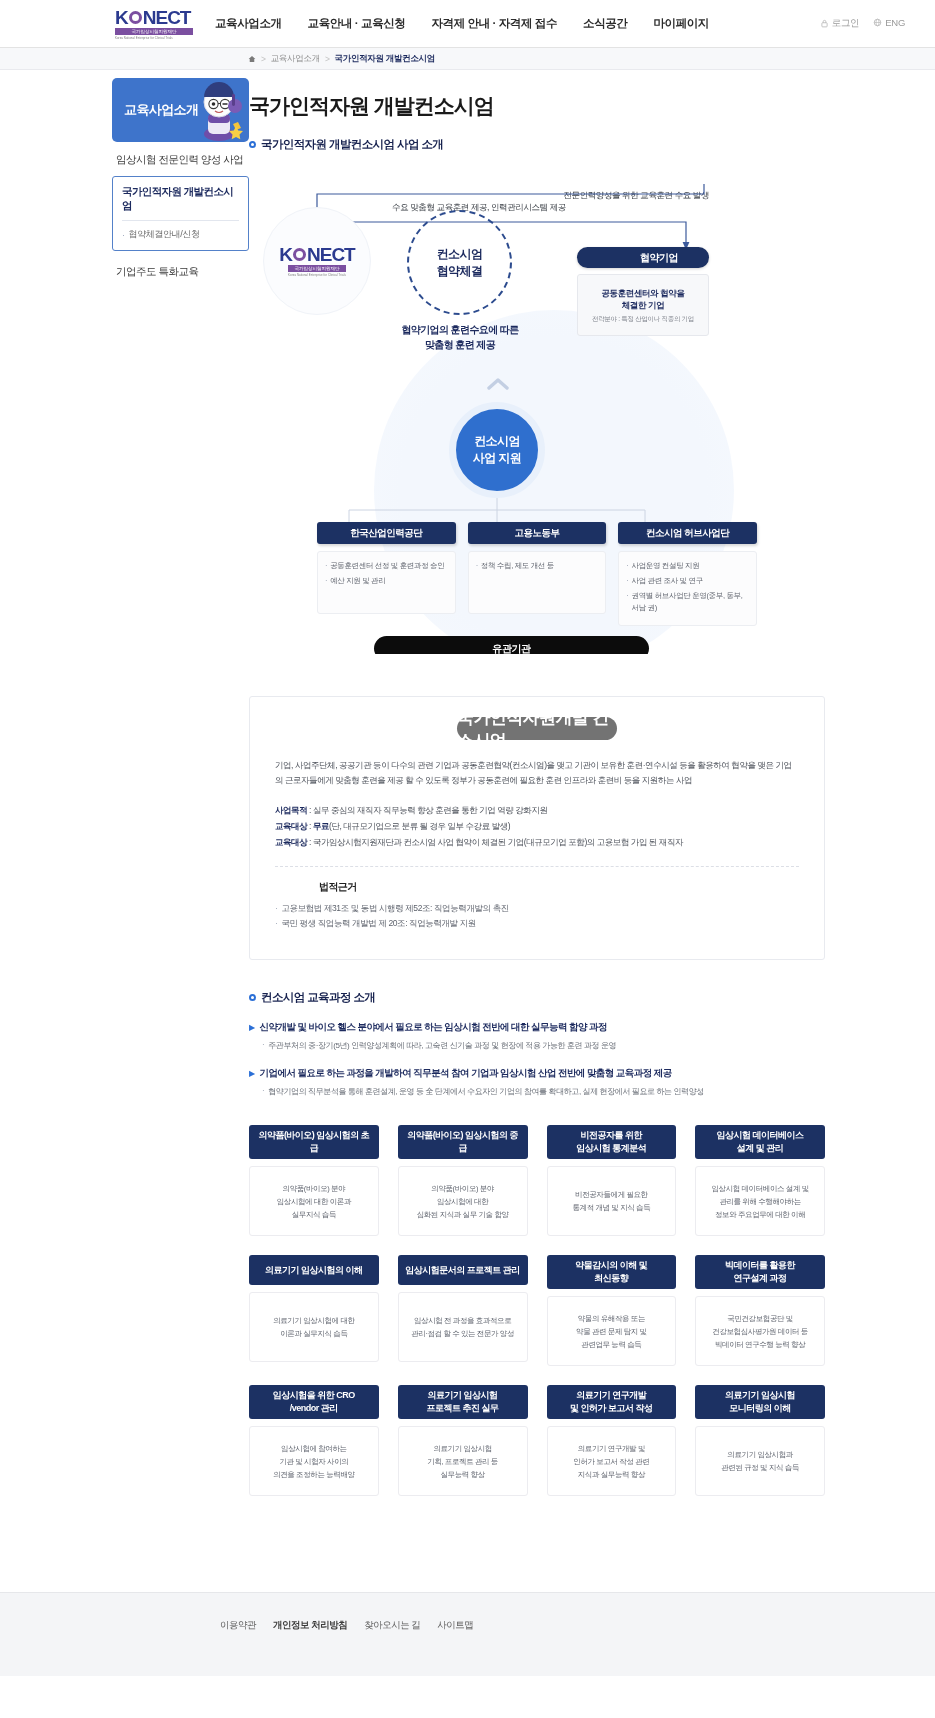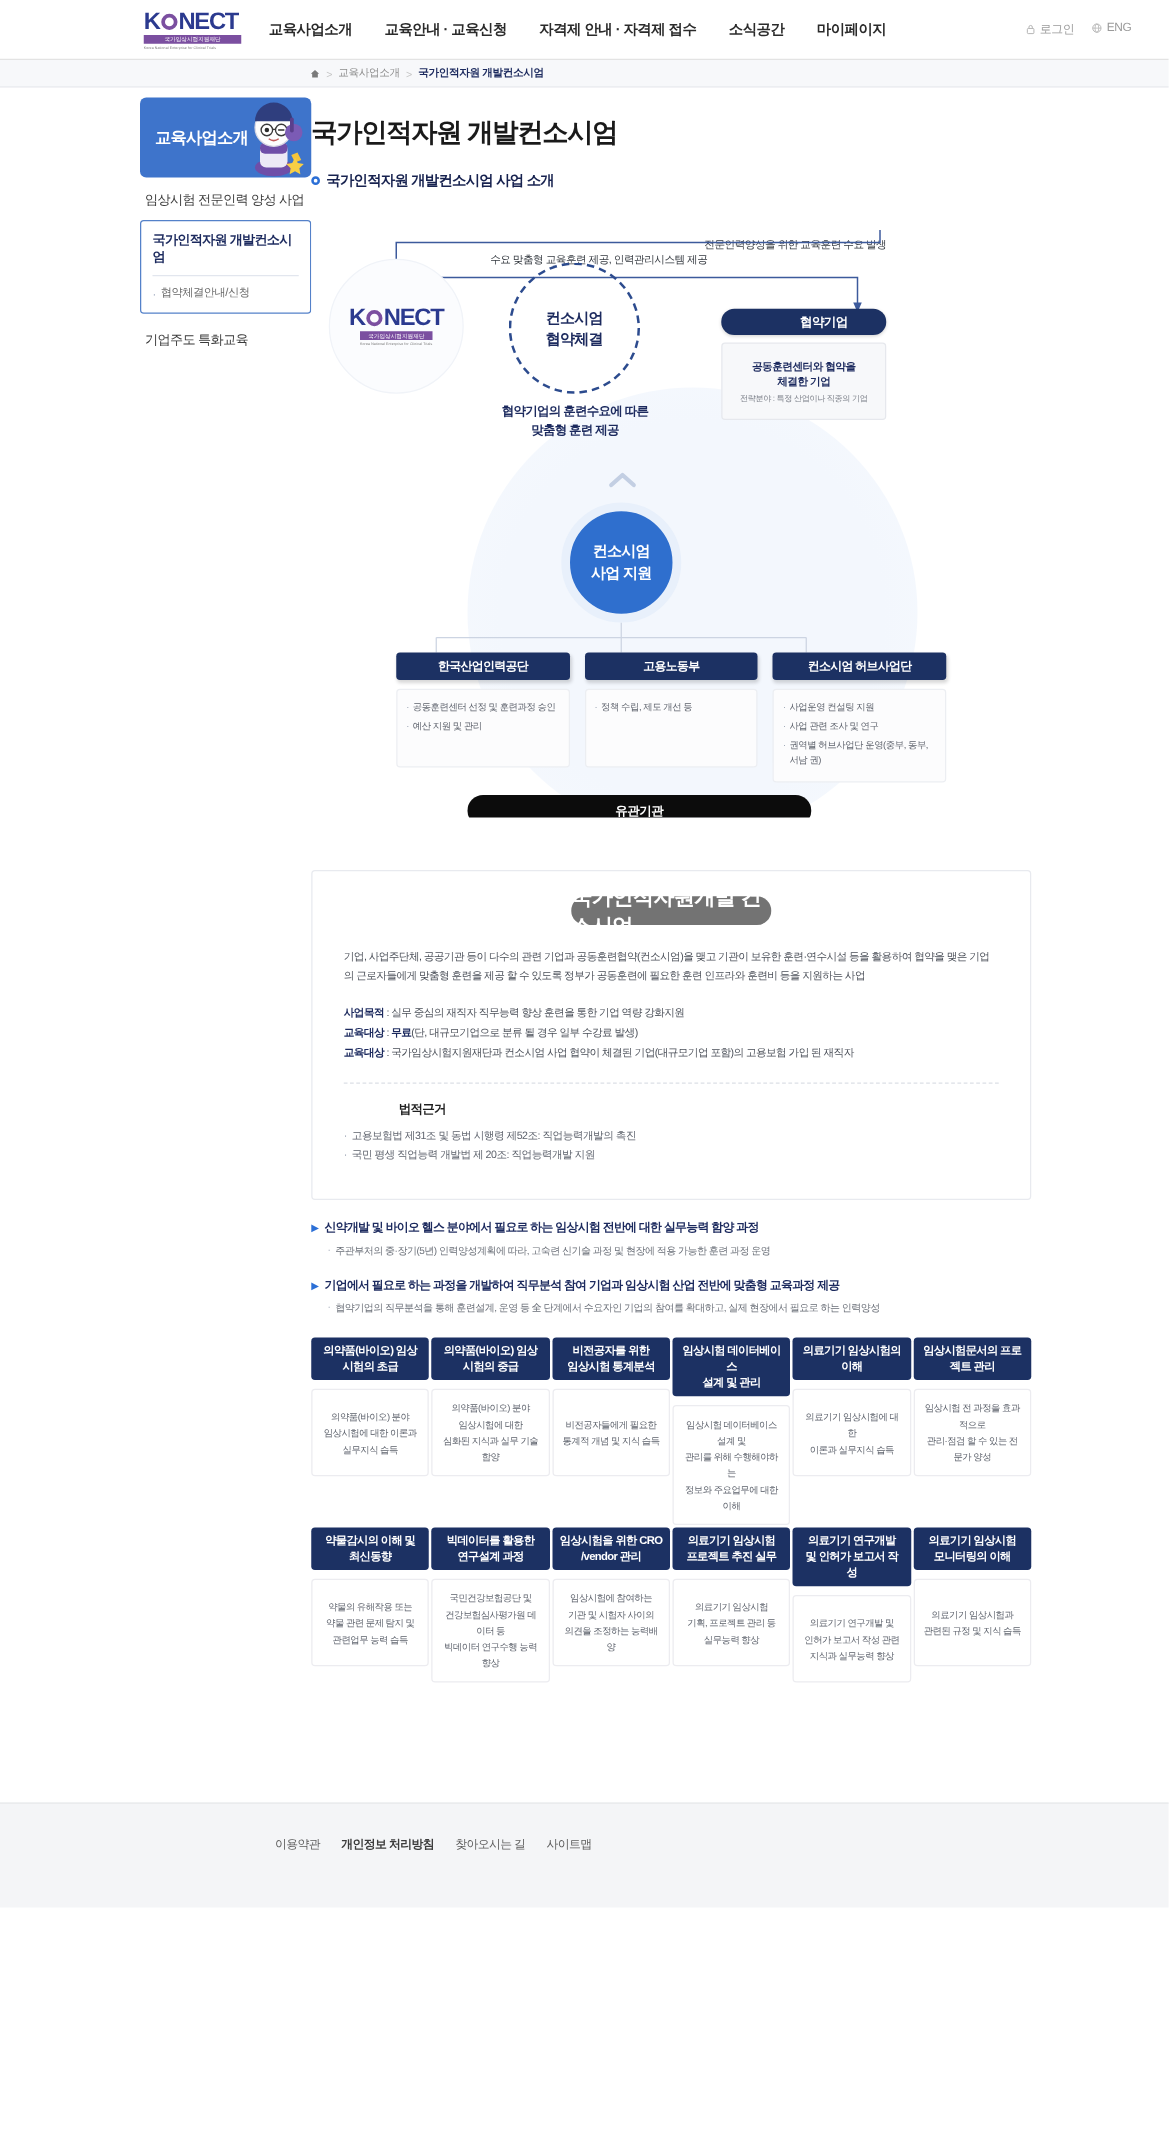--- a/index.html
+++ b/index.html
@@ -240,21 +240,21 @@
     display: flex; gap: 5px; align-items: flex-start; margin-top: 16px;
     font-size: 9.5px; font-weight: bold; color: #1c2a5e; letter-spacing: -0.55px;
   }
   .tri { color: #2b6fd6; font-size: 8px; line-height: 13px; }
   .course-sub {
     font-size: 8px; color: #6a6f78; letter-spacing: -0.4px; margin: 6px 0 0 13px;
     display: flex; gap: 4px;
   }
 
   .card-grid {
-    display: grid; grid-template-columns: repeat(6, 1fr); gap: 2px; margin-top: 18px;
+    display: grid; grid-template-columns: repeat(4, 1fr); gap: 19px; margin-top: 28px;
   }
   .card { display: flex; flex-direction: column; }
   .card-head {
     background: #1c3163; border-radius: 3px; color: #fff; font-size: 9px;
     font-weight: bold; min-height: 30px; display: flex; align-items: center;
     justify-content: center; text-align: center; padding: 4px 6px;
     line-height: 13px; letter-spacing: -0.5px;
   }
   .card-body {
     margin-top: 7px; background: #fff; border: 1px solid #ececf0; border-radius: 3px;
@@ -499,20 +499,24 @@
       <div class="legal-li">
           <span class="org-dot">·</span>
           <span>고용보험법 제31조 및 동법 시행령 제52조: 직업능력개발의 촉진</span>
         </div>
       <div class="legal-li">
           <span class="org-dot">·</span>
           <span>국민 평생 직업능력 개발법 제 20조: 직업능력개발 지원</span>
         </div>
     </section>
 
+    <div class="sec-head sec-head2">
+      <span class="sec-bullet"></span>
+      <span>컨소시엄 교육과정 소개</span>
+    </div>
 
     <div class="course-point">
       <span class="tri">▶</span>
       <span>신약개발 및 바이오 헬스 분야에서 필요로 하는 임상시험 전반에 대한 실무능력 함양 과정</span>
     </div>
     <div class="course-sub">
       <span class="org-dot">·</span>
       <span>주관부처의 중·장기(5년) 인력양성계획에 따라, 고숙련 신기술 과정 및 현장에 적용 가능한 훈련 과정 운영</span>
     </div>
 

